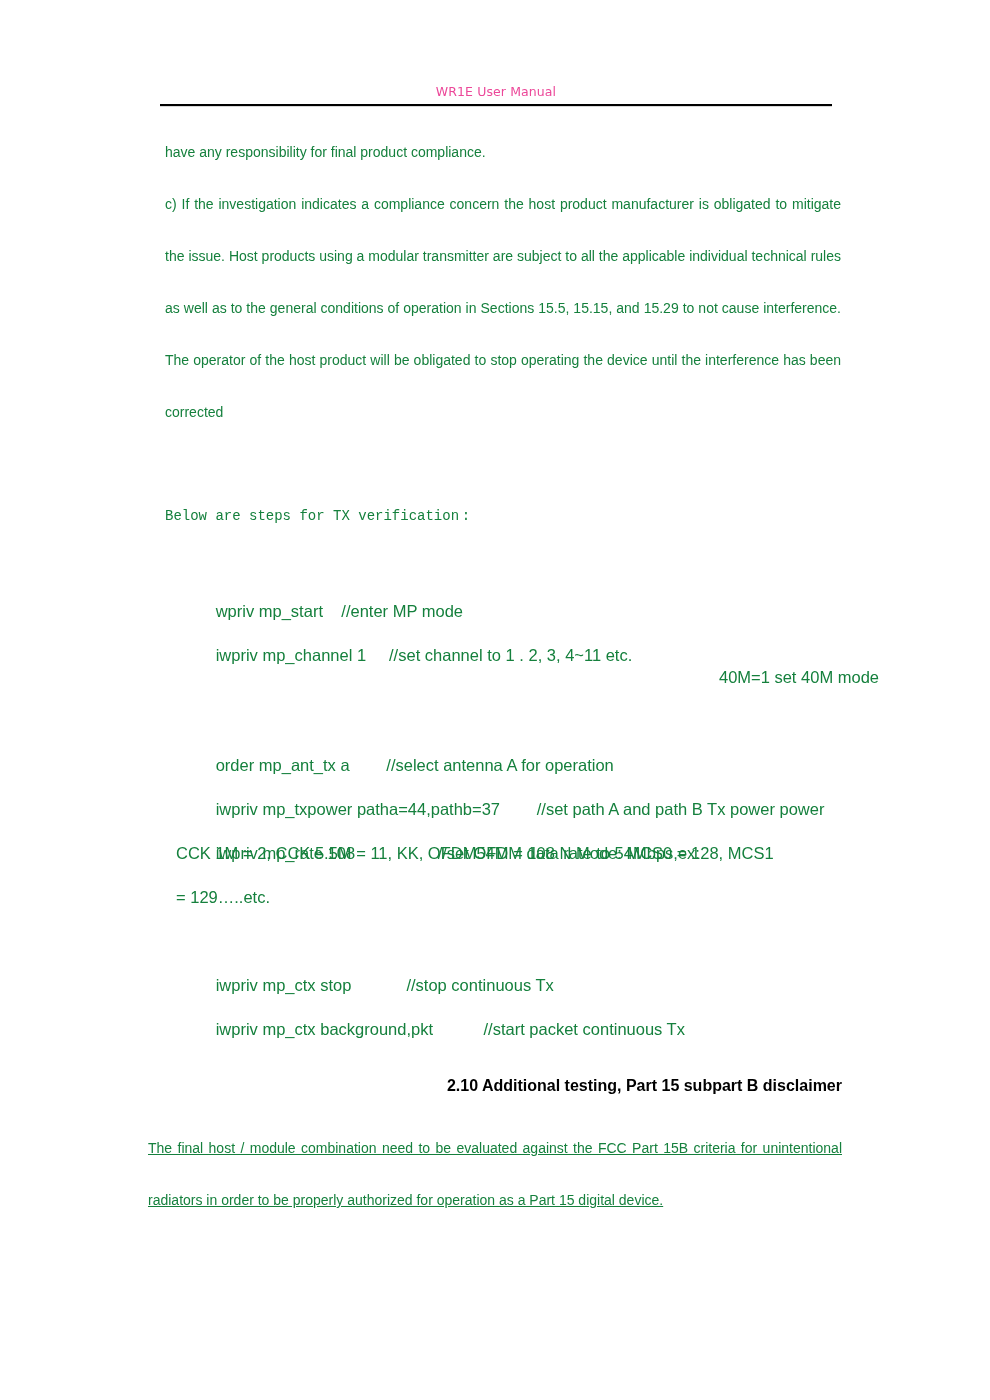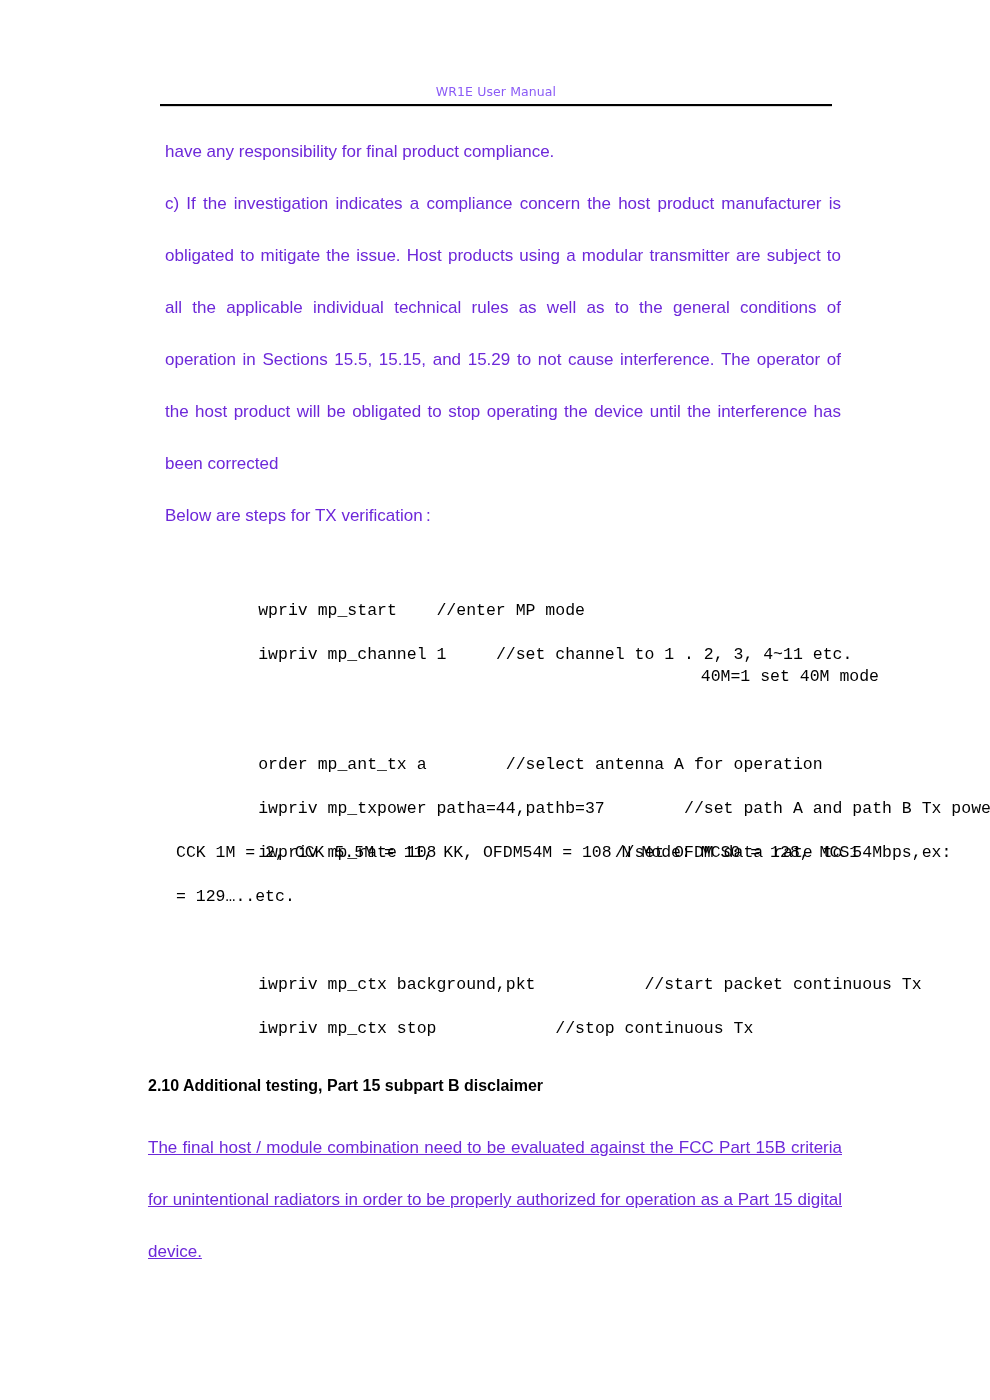--- a/index.html
+++ b/index.html
@@ -29,21 +29,21 @@
     left: 160px;
     top: 84px;
     width: 672px;
   }
   .page-header .header-title {
     display: block;
     text-align: center;
     font-family: "DejaVu Sans", sans-serif;
     font-size: 12.5px;
     letter-spacing: 0.1px;
-    color: #8b5cf6;
+    color: #ec4899;
     line-height: 16px;
   }
   .header-rule {
     position: absolute;
     left: 160px;
     top: 104px;
     width: 672px;
     height: 0;
     border-top: 2px solid #000000;
     border-bottom: 1px solid #d8d8d8;
@@ -54,25 +54,25 @@
     position: absolute;
     left: 0;
     top: 0;
     width: 990px;
   }
 
   .para {
     position: absolute;
     left: 165px;
     width: 676px;
-    font-size: 17px;
+    font-size: 14px;
     line-height: 52px;
     text-align: justify;
     text-justify: inter-word;
-    color: #6d28d9;
+    color: #15803d;
   }
   .para.noindent-left {
     left: 148px;
     width: 694px;
   }
   .para.nojustify {
     text-align: left;
   }
 
   .section-heading {
@@ -91,22 +91,21 @@
     left: 179px;
     top: 545px;
     width: 700px;
   }
   .cmd-line {
     position: relative;
     height: 44px;
     line-height: 44px;
     font-size: 16.5px;
     white-space: pre;
-    color: #000000;
-    font-family: Liberation Mono, monospace;
+    color: #15803d;
   }
   .cmd-line .cmd-text {
     display: inline;
   }
   .cmd-line .cmd-comment {
     display: inline-block;
   }
   .cmd-line.centered {
     text-align: right;
     padding-left: 306px;
@@ -126,21 +125,21 @@
     <span class="header-title">WR1E User Manual</span>
   </div>
   <div class="header-rule"></div>
 
   <div class="content">
 
     <div class="para nojustify" style="top: 126px;">have any responsibility for final product compliance.</div>
 
     <div class="para" style="top: 178px;">c) If the investigation indicates a compliance concern the host product manufacturer is obligated to mitigate the issue. Host products using a modular transmitter are subject to all the applicable individual technical rules as well as to the general conditions of operation in Sections 15.5, 15.15, and 15.29 to not cause interference. The operator of the host product will be obligated to stop operating the device until the interference has been corrected</div>
 
-    <div class="para nojustify" style="top: 490px;">Below are steps for TX verification :</div>
+    <div class="para nojustify" style="top: 490px; font-family: Liberation Mono, monospace;">Below are steps for TX verification :</div>
 
     <div class="cmd-block">
 
       <div class="cmd-line">
         <span class="cmd-text">wpriv mp_start</span><span class="cmd-gap">    </span><span class="cmd-comment">//enter MP mode</span>
       </div>
 
       <div class="cmd-line">
         <span class="cmd-text">iwpriv mp_channel 1</span><span class="cmd-gap">     </span><span class="cmd-comment">//set channel to 1 . 2, 3, 4~11 etc.</span>
       </div>
@@ -158,27 +157,27 @@
 
       <div class="cmd-line">
         <span class="cmd-text">iwpriv mp_rate 108</span><span class="cmd-gap">                  </span><span class="cmd-comment">//set OFDM data rate to 54Mbps,ex:</span>
       </div>
 
       <div class="cmd-line plain" style="margin-left: -3px;">CCK 1M = 2, CCK 5.5M = 11, KK, OFDM54M = 108 N Mode: MCS0 = 128, MCS1</div>
 
       <div class="cmd-line plain" style="margin-left: -3px;">= 129…..etc.</div>
 
       <div class="cmd-line">
-        <span class="cmd-text">iwpriv mp_ctx background,pkt</span><span class="cmd-gap">           </span><span class="cmd-comment">//start packet continuous Tx</span>
+        <span class="cmd-text">iwpriv mp_ctx stop</span><span class="cmd-gap">            </span><span class="cmd-comment">//stop continuous Tx</span>
       </div>
 
       <div class="cmd-line">
-        <span class="cmd-text">iwpriv mp_ctx stop</span><span class="cmd-gap">            </span><span class="cmd-comment">//stop continuous Tx</span>
+        <span class="cmd-text">iwpriv mp_ctx background,pkt</span><span class="cmd-gap">           </span><span class="cmd-comment">//start packet continuous Tx</span>
       </div>
 
     </div>
 
-    <div class="section-heading" style="top: 1073px;">2.10 Additional testing, Part 15 subpart B disclaimer</div>
+    <div class="section-heading" style="top: 1073px; text-align: right;">2.10 Additional testing, Part 15 subpart B disclaimer</div>
 
     <div class="para noindent-left" style="top: 1122px; text-decoration: underline;">The final host / module combination need to be evaluated against the FCC Part 15B criteria for unintentional radiators in order to be properly authorized for operation as a Part 15 digital device.</div>
 
   </div>
 </div>
 
 </body></html>

